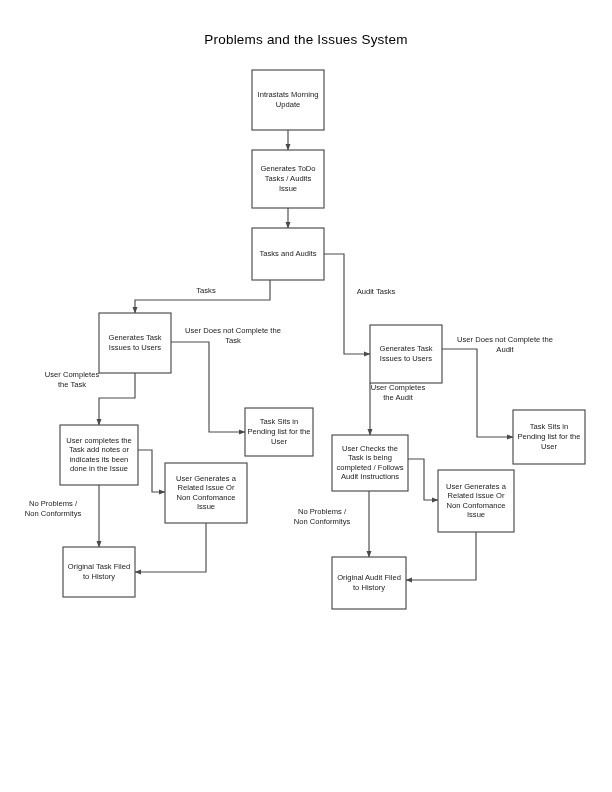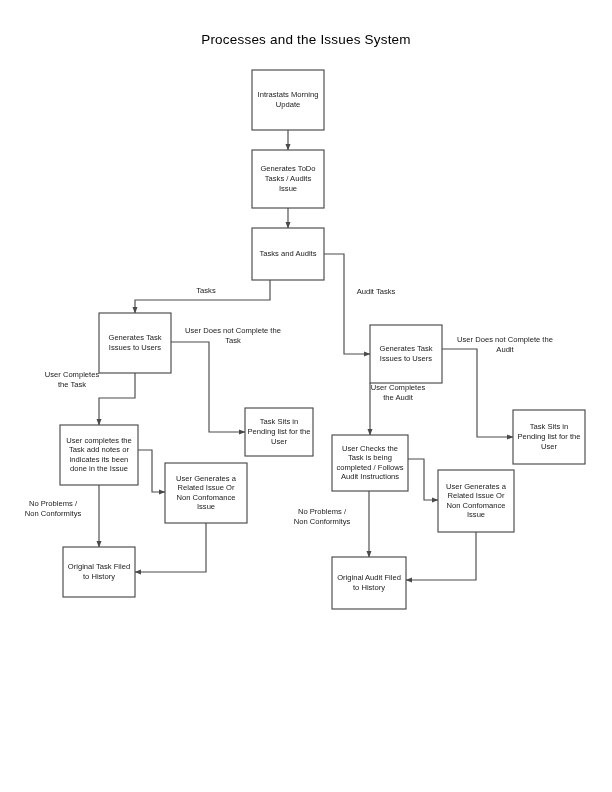--- a/index.html
+++ b/index.html
@@ -61,21 +61,21 @@
     fill: #1a1a1a;
     text-anchor: middle;
     dominant-baseline: middle;
   }
 </style>
 </head>
 <body>
 
 <div id="page">
 
-  <div id="diagram-title">Processes and the Issues System</div>
+  <div id="diagram-title">Problems and the Issues System</div>
 
   <svg id="flow" viewBox="0 0 612 792">
     <defs>
       <marker id="arrowhead" markerWidth="7" markerHeight="7" refX="6.2" refY="2.6" orient="auto" markerUnits="userSpaceOnUse">
         <path d="M0,0 L6.6,2.6 L0,5.2 z" fill="#4a4a4a"></path>
       </marker>
     </defs>
     <g id="edges-layer">
         <path d="M288,130 L288,150" class="edge-path" marker-end="url(#arrowhead)"></path>
         <path d="M288,208 L288,228" class="edge-path" marker-end="url(#arrowhead)"></path>

